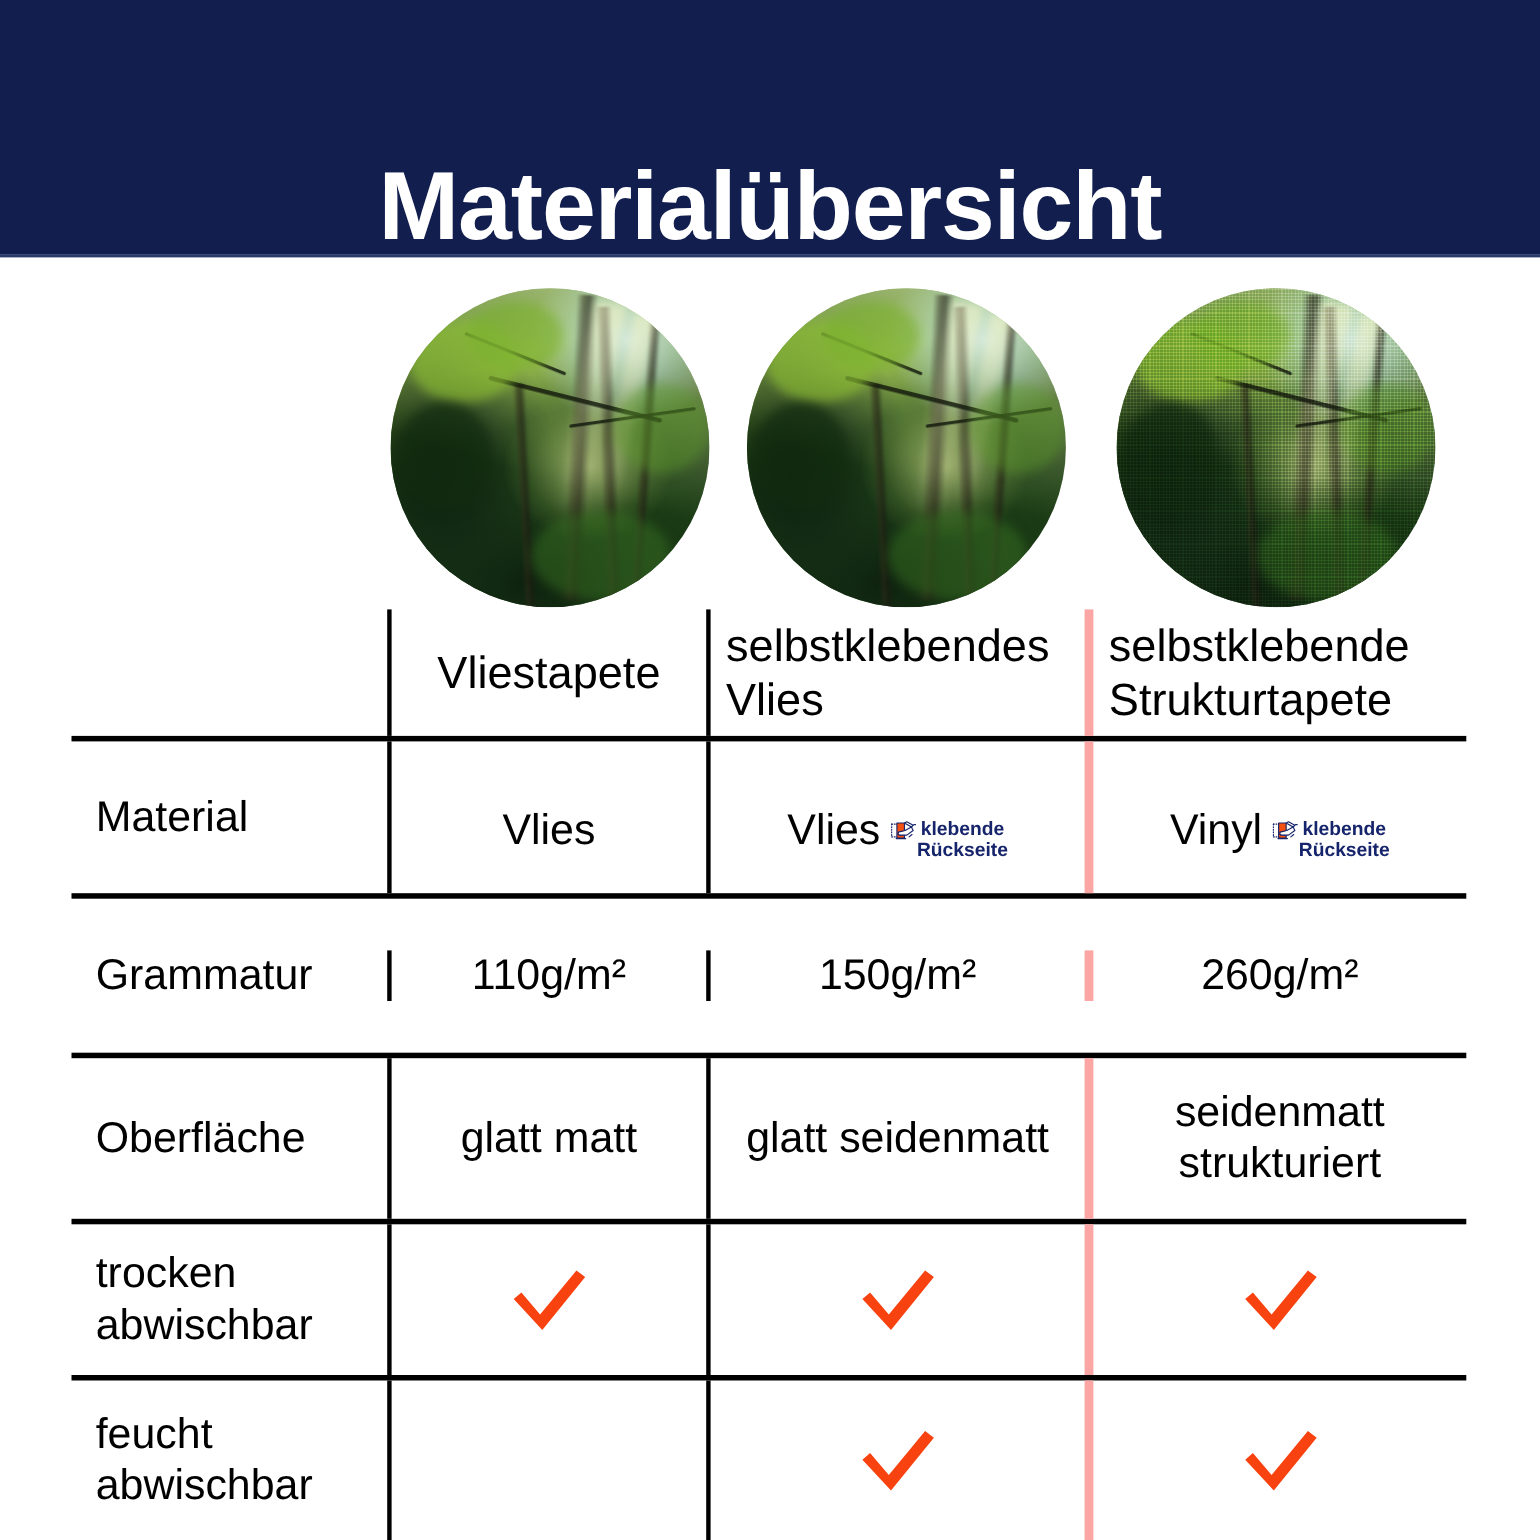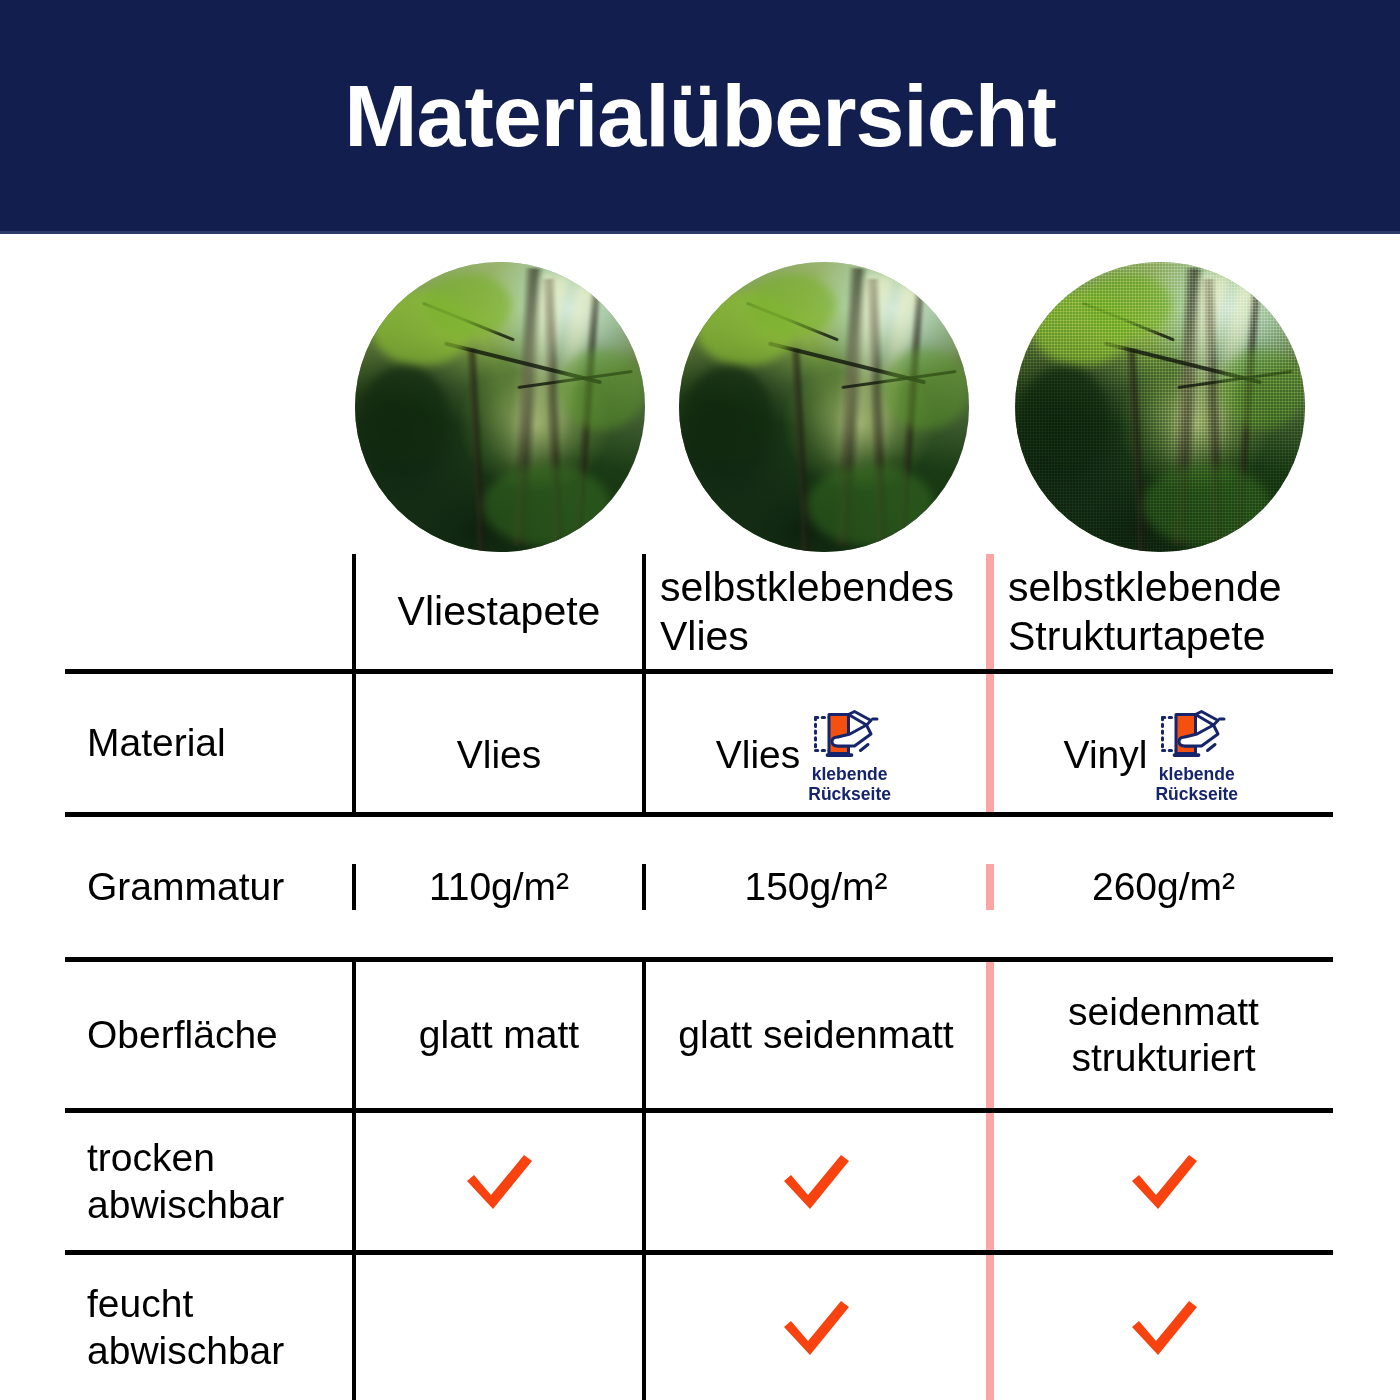--- a/index.html
+++ b/index.html
@@ -23,21 +23,21 @@
 
   
   .header-bar {
     position: absolute;
     left: 0;
     top: 0;
     width: 1400px;
     height: 231px;
     background: #121f4e;
     display: flex;
-    align-items: center;
+    align-items: flex-end;
     justify-content: center;
   }
   .header-title {
     color: #ffffff;
     font-family: "Liberation Sans", sans-serif;
     font-weight: bold;
     font-size: 88px;
     letter-spacing: -1px;
     line-height: 1;
     white-space: nowrap;
@@ -189,22 +189,21 @@
   
   .check {
     display: block;
     width: 74px;
     height: 62px;
   }
 
   
   .badge {
     display: flex;
-    flex-direction: column;
-    align-items: flex-start;
+    align-items: flex-end;
     width: 108px;
     flex: 0 0 auto;
   }
   .badge svg.badge-icon {
     display: block;
     width: 72px;
     height: 56px;
   }
   .badge-text {
     font-family: "Liberation Sans", sans-serif;

